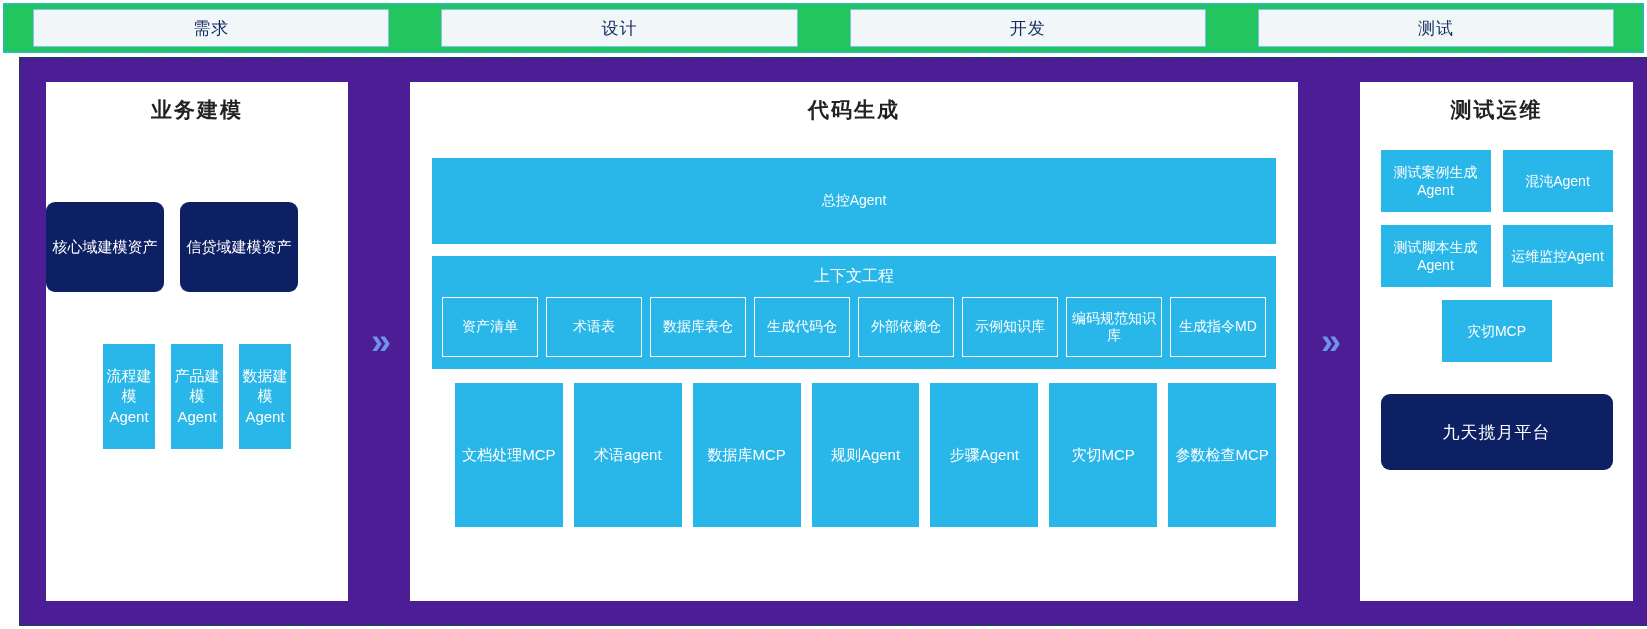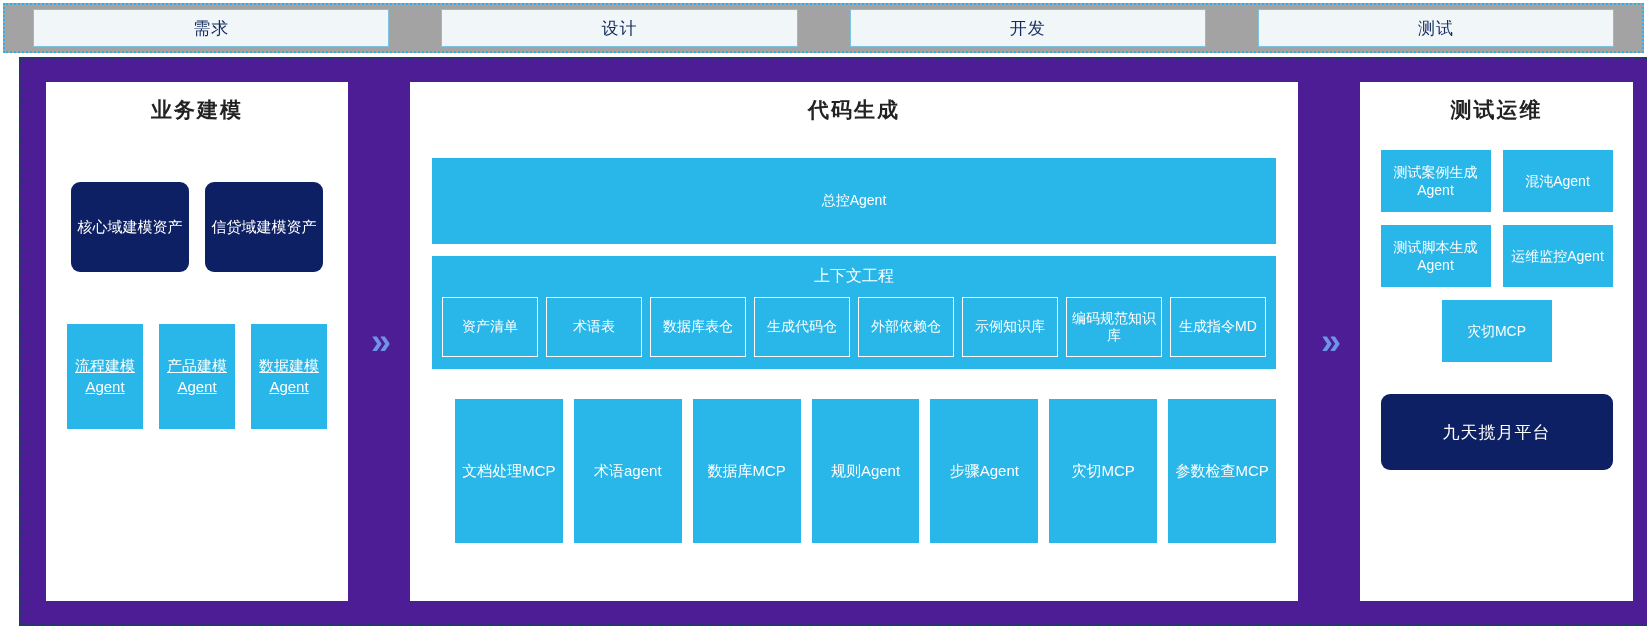--- a/index.html
+++ b/index.html
@@ -12,21 +12,21 @@
   .page{
     position:relative;width:1647px;height:629px;box-sizing:border-box;
     background:#ffffff;
   }
 
   
   .stage-strip{
     position:absolute;left:3px;top:3px;width:1641px;height:50px;
     box-sizing:border-box;
     border:2px dotted #2bb3e8;
-    background:#a3a3a3;
+    background:#22c55e;
     display:flex;align-items:center;justify-content:space-between;
     padding:0 18px;
   }
   .stage-box{
     flex:1 1 0;height:38px;margin:0 26px;
     box-sizing:border-box;
     background:#f1f6f9;
     border:1px solid #7ec4e0;
     display:flex;align-items:center;justify-content:center;
     color:#122a5c;font-size:17px;letter-spacing:1px;
@@ -55,38 +55,38 @@
     font-weight:bold;
     letter-spacing:2px;
   }
 
   
   .panel-left{
     width:302px;margin:23px 0 23px 25px;
     padding-top:14px;
   }
   .left-assets{
-    display:flex;justify-content:center;gap:16px;margin-top:58px;
+    display:flex;gap:16px;margin-top:78px;
   }
   .asset-card{
     width:118px;height:90px;
     background:#0e2064;
     border-radius:9px;
     color:#ffffff;font-size:15px;line-height:1.35;
     display:flex;align-items:center;justify-content:center;text-align:center;
     padding:0 6px;box-sizing:border-box;
   }
   .left-agents{
     display:flex;justify-content:center;gap:16px;margin-top:52px;
   }
   .agent-card{
-    width:76px;height:105px;
+    width:52px;height:105px;
     background:#29b6e8;
     color:#ffffff;font-size:15px;line-height:1.35;
-    display:flex;align-items:center;justify-content:center;text-align:center;text-decoration:underline;
+    display:flex;align-items:center;justify-content:center;text-align:center;
   }
 
   
   .arrow{
     width:62px;display:flex;align-items:center;justify-content:center;
     color:#6f93e6;font-size:36px;font-weight:bold;
     letter-spacing:-4px;
     user-select:none;
   }
 
@@ -113,21 +113,21 @@
   }
   .ctx-item{
     flex:1 1 0;min-height:60px;
     border:1px solid #ffffff;
     color:#ffffff;font-size:14px;line-height:1.25;
     display:flex;align-items:center;justify-content:center;text-align:center;
     padding:4px 2px;box-sizing:border-box;
   }
   .tool-row{
     display:flex;justify-content:space-between;gap:11px;
-    margin:30px 22px 0 22px;
+    margin:14px 22px 0 22px;
     padding-left:23px;
   }
   .tool-card{
     flex:1 1 0;height:144px;
     background:#29b6e8;color:#ffffff;
     font-size:15px;line-height:1.3;
     display:flex;align-items:center;justify-content:center;text-align:center;
     padding:0 4px;box-sizing:border-box;
   }
 

